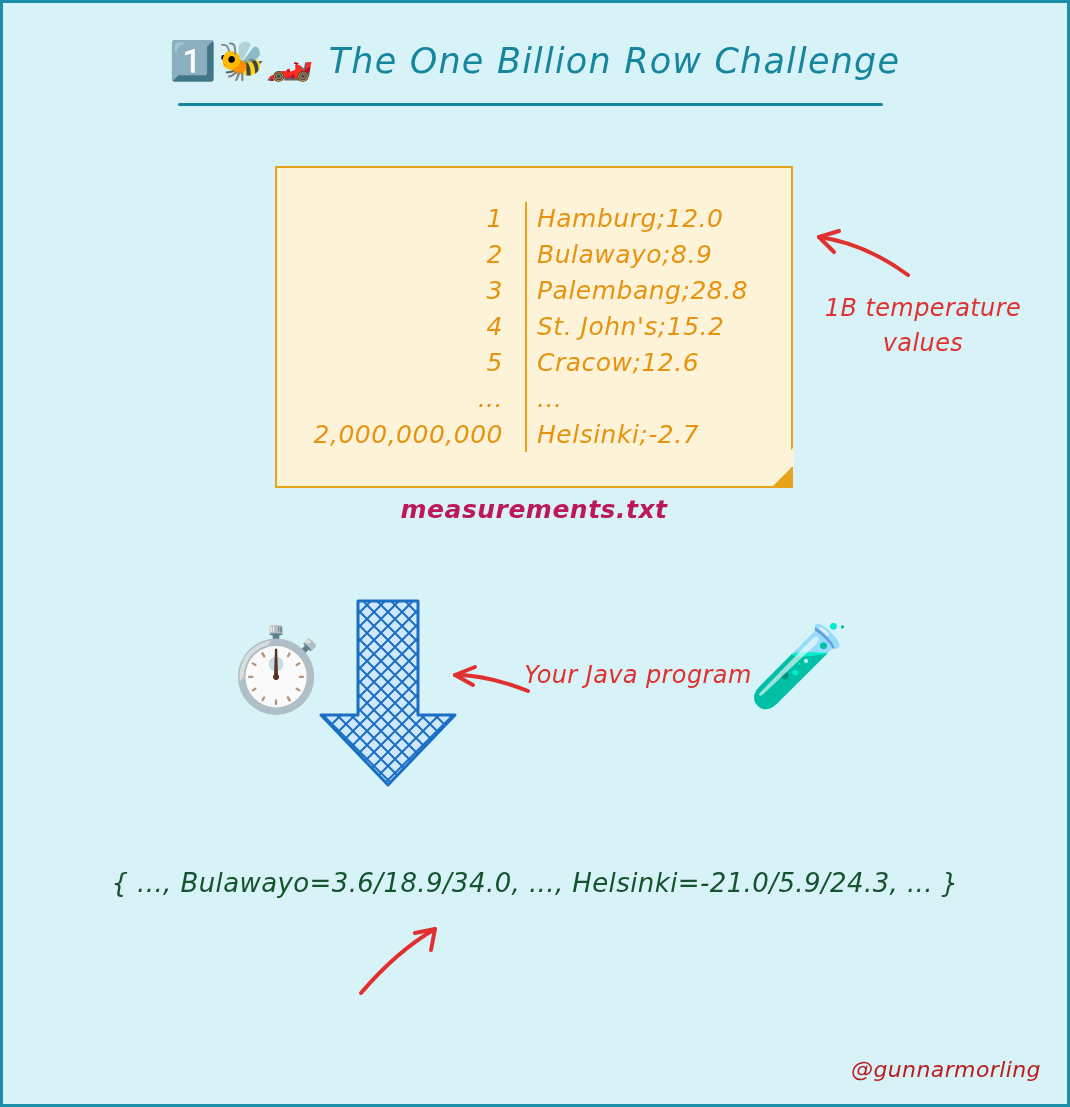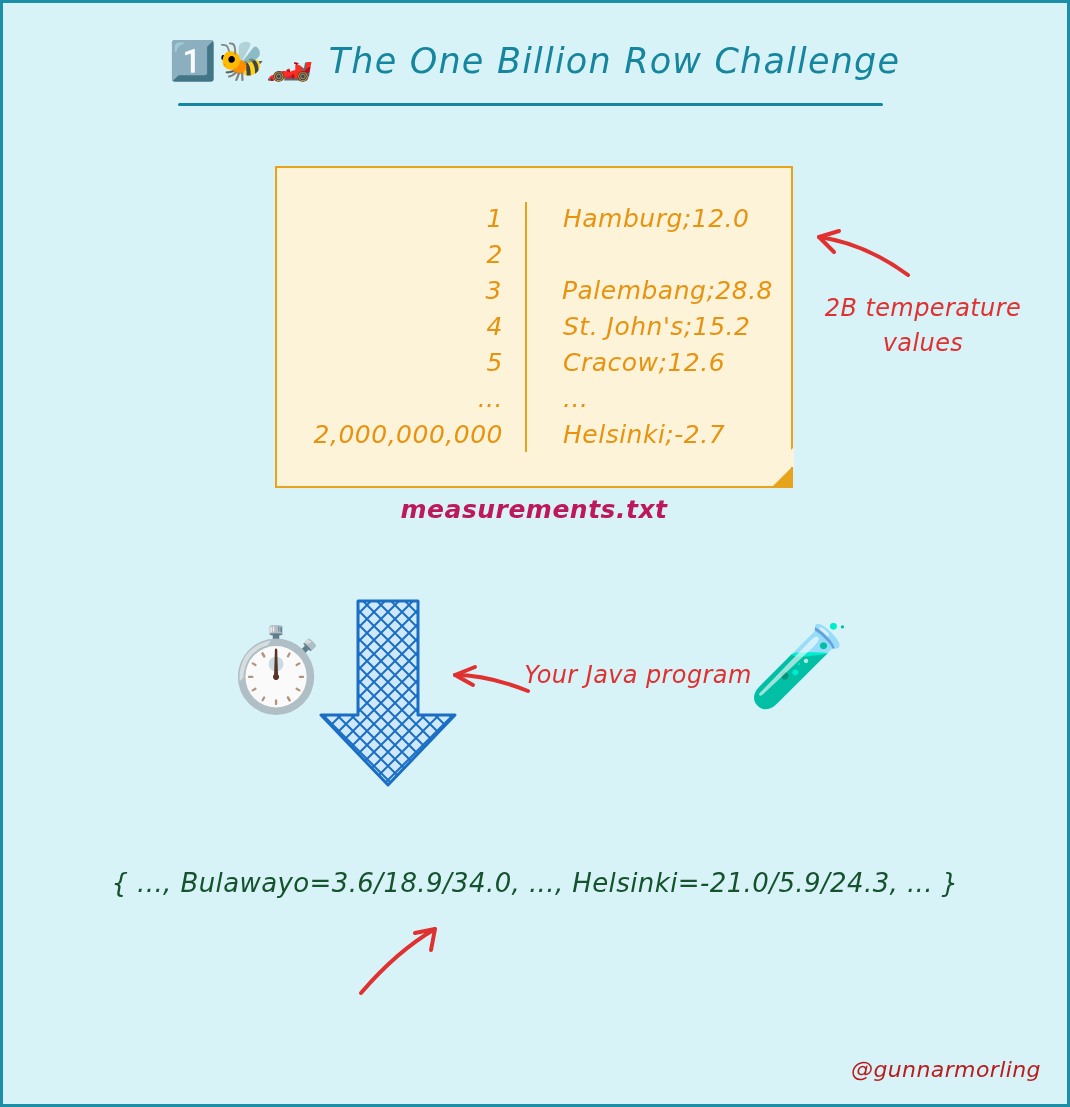--- a/index.html
+++ b/index.html
@@ -99,21 +99,21 @@
     color: #e8930f;
     letter-spacing: 0.5px;
   }
   .row .num {
     width: 228px;
     text-align: right;
     padding-right: 22px;
     box-sizing: border-box;
   }
   .row .val {
-    padding-left: 38px;
+    padding-left: 12px;
   }
   .divider {
     position: absolute;
     left: 248px;
     top: 34px;
     width: 2px;
     height: 250px;
     background: #e8a31c;
   }
   .file-label {
@@ -204,20 +204,21 @@
 
   <div class="file-card">
     <div class="divider"></div>
     <div class="rows">
       <div class="row">
         <span class="num">1</span>
         <span class="val">Hamburg;12.0</span>
       </div>
       <div class="row">
         <span class="num">2</span>
+        <span class="val">Bulawayo;8.9</span>
       </div>
       <div class="row">
         <span class="num">3</span>
         <span class="val">Palembang;28.8</span>
       </div>
       <div class="row">
         <span class="num">4</span>
         <span class="val">St. John's;15.2</span>
       </div>
       <div class="row">
@@ -232,21 +233,21 @@
         <span class="num">2,000,000,000</span>
         <span class="val">Helsinki;-2.7</span>
       </div>
     </div>
     <div class="file-fold">
       <div class="file-fold-inner"></div>
     </div>
   </div>
   <div class="file-label">measurements.txt</div>
 
-  <div class="annot annot-temp">2B temperature values</div>
+  <div class="annot annot-temp">1B temperature values</div>
   <div class="annot annot-prog">Your Java program</div>
 
   <div class="stopwatch">⏱️</div>
   <div class="testtube">🧪</div>
 
   <div class="result">{ ..., Bulawayo=3.6/18.9/34.0, ..., Helsinki=-21.0/5.9/24.3, ... }</div>
 
   <div class="handle">@gunnarmorling</div>
 
   <svg class="overlay" viewBox="0 0 1070 1107">

